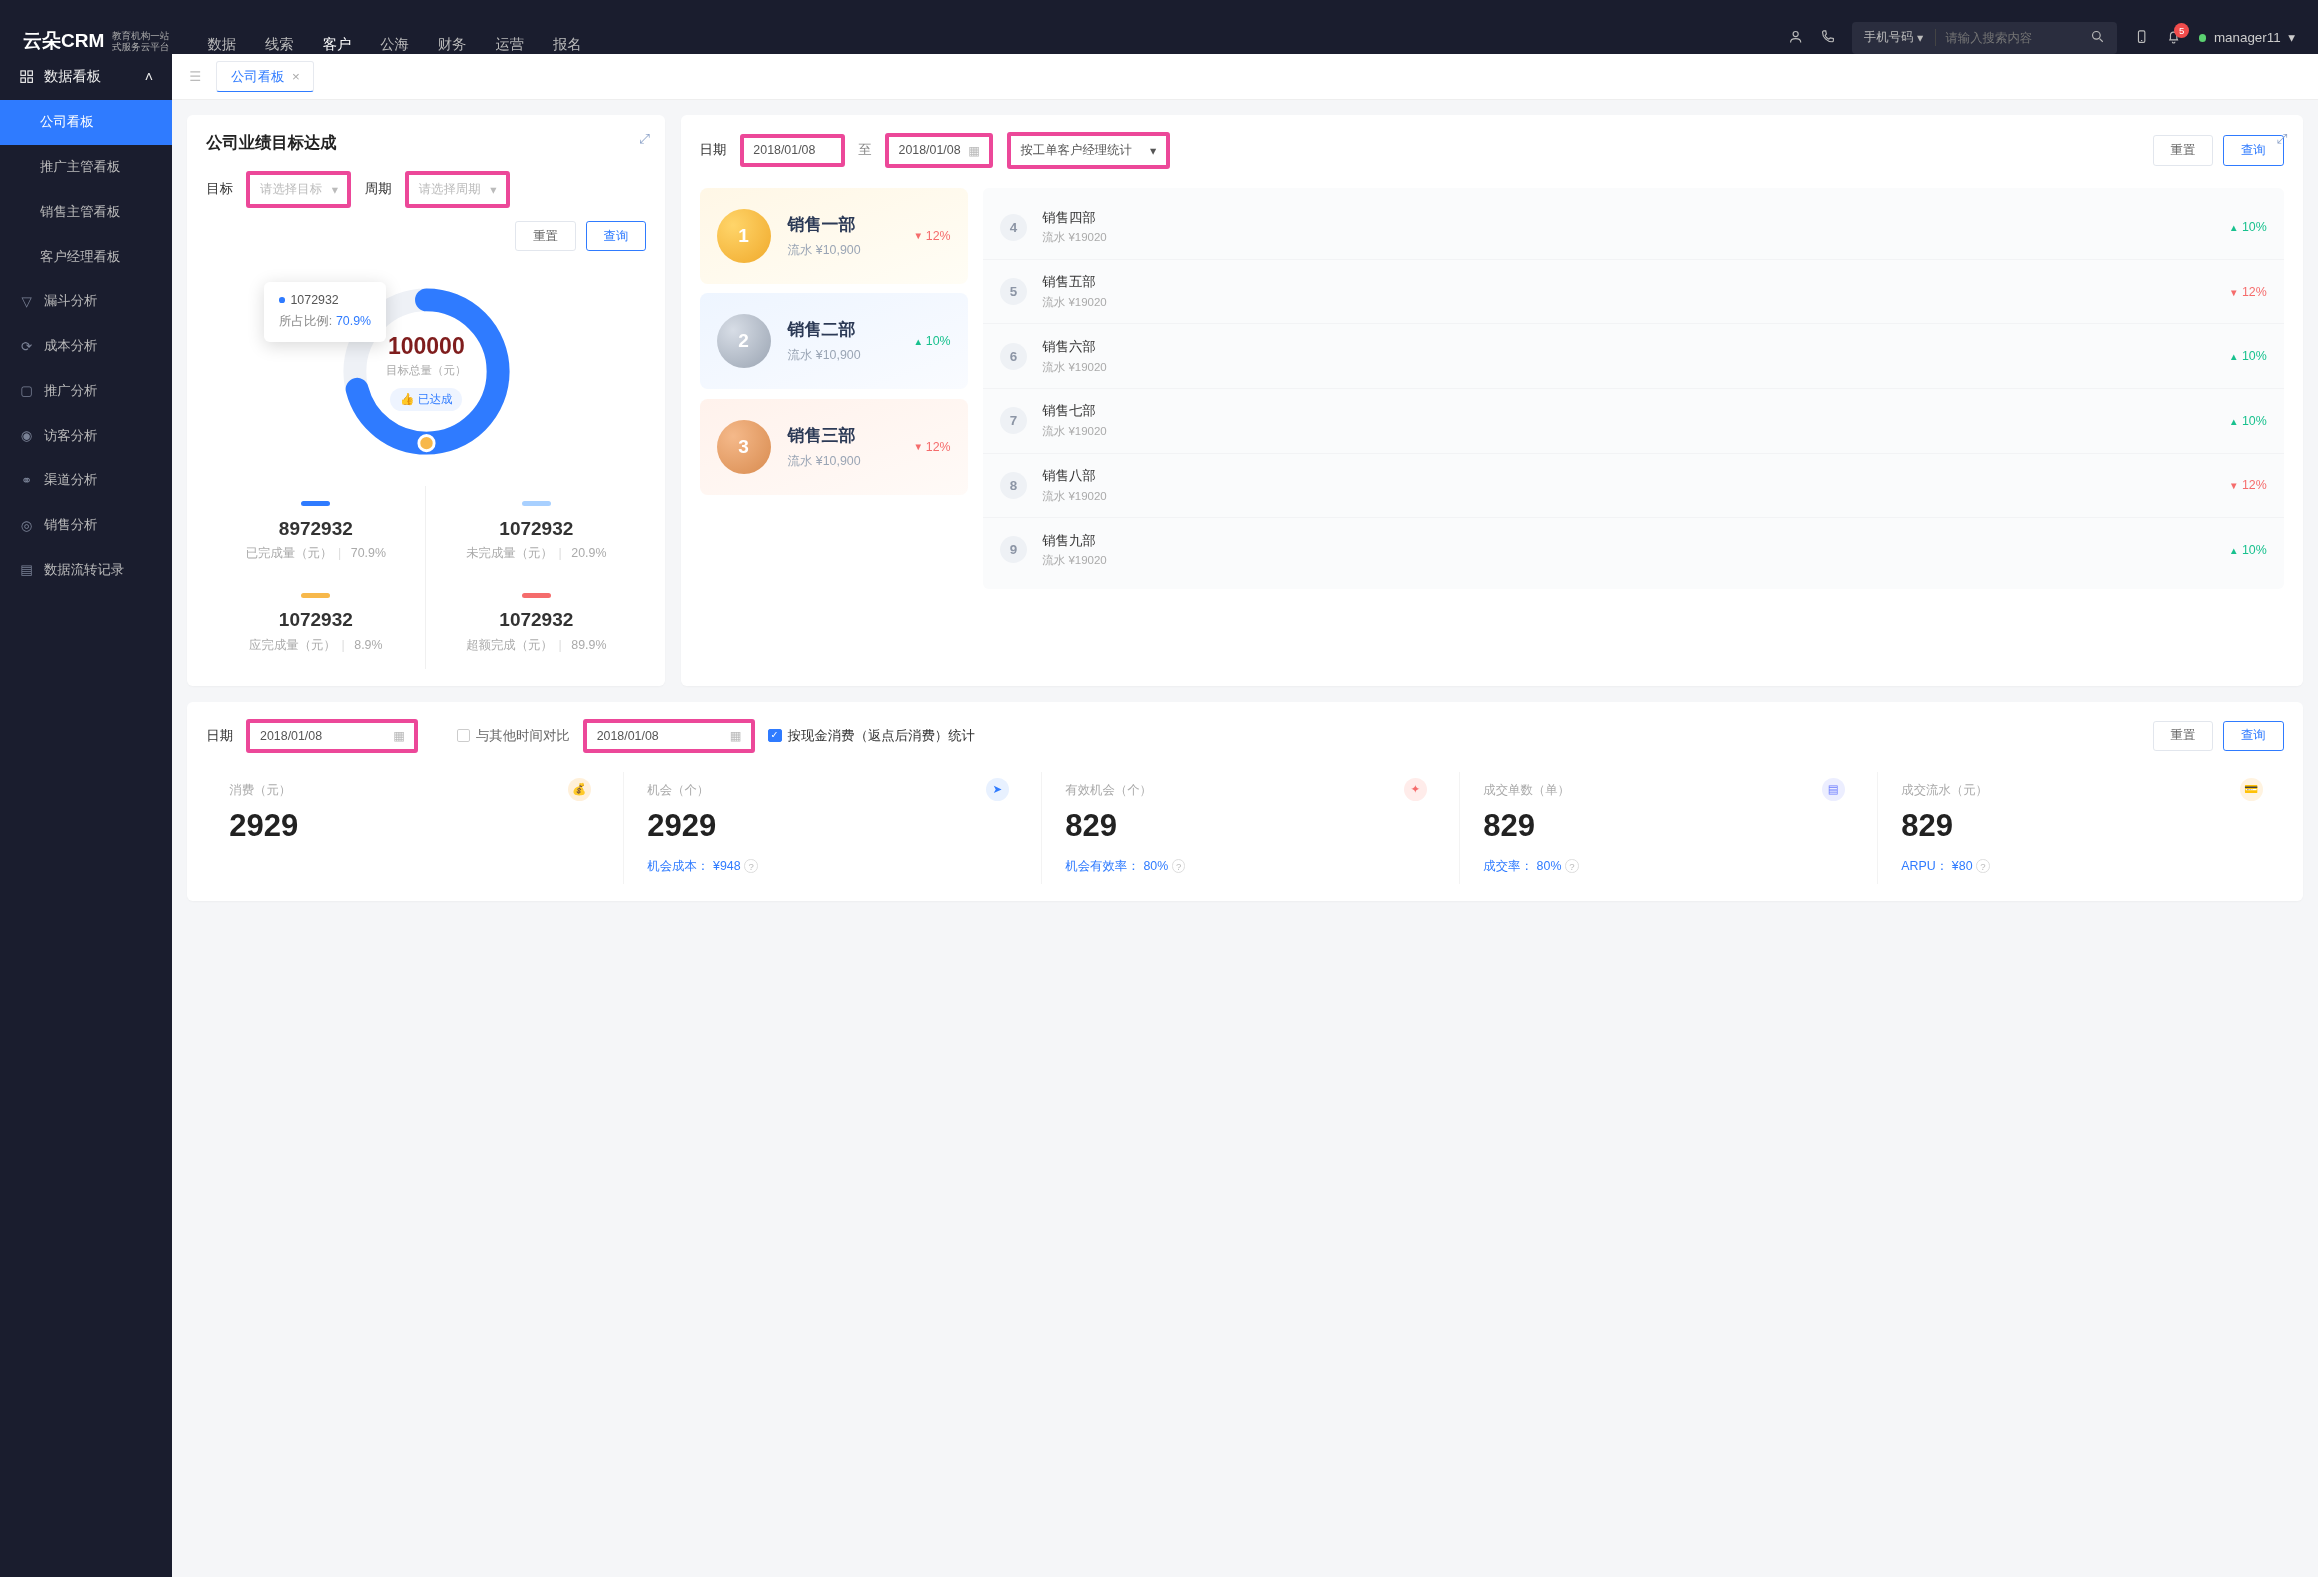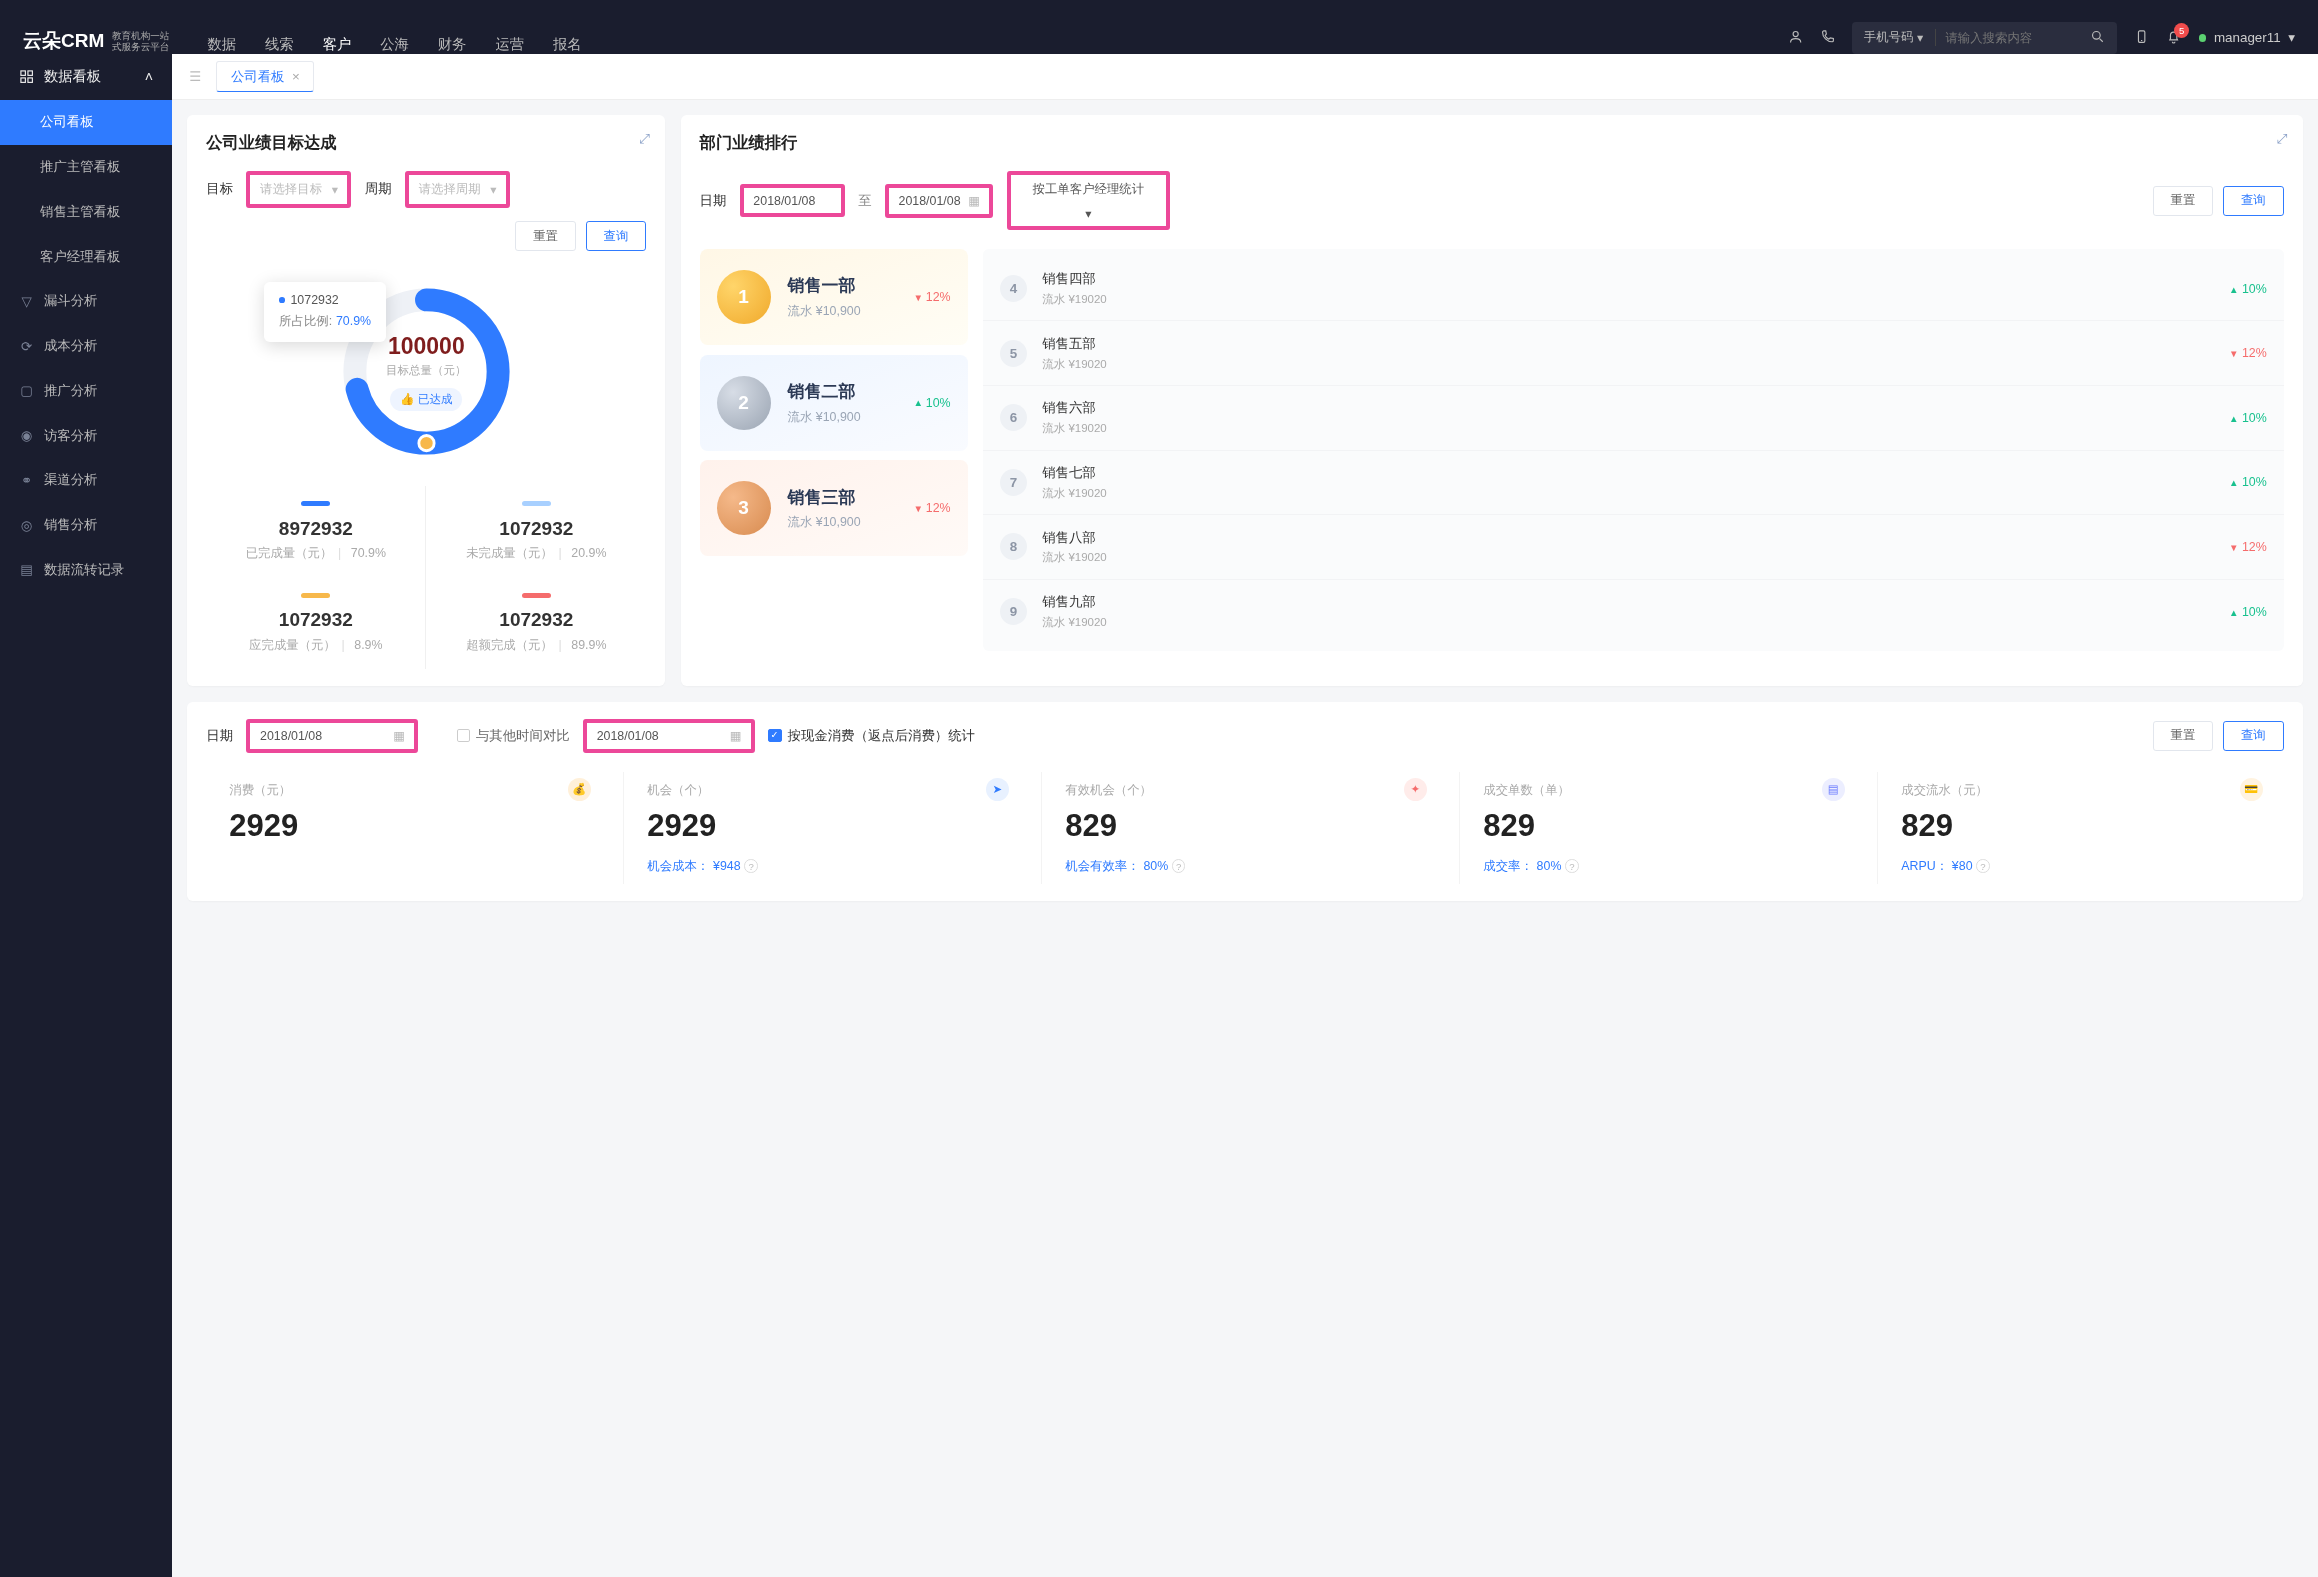--- a/index.html
+++ b/index.html
@@ -296,32 +296,31 @@
                   <div class="stat-bar" style="background:#f56c6c"></div>
                   <div class="stat-num">1072932</div>
                   <div class="stat-label">超额完成（元）<span style="color:#ddd;margin:0 5.7px;">|</span><span class="pct">89.9%</span></div>
                 </div>
               </div>
           </div>
         </div>
 
         <div class="card">
           <span class="expand-icon">⤢</span>
-          <div class="card-title">部门业绩排行</div>
           <div class="filter-row">
             <span class="filter-label">日期</span>
             <div class="sel dark-text">
                 <span>2018/01/08</span>
               </div>
             <span style="color:#888;">至</span>
             <div class="sel dark-text">
                 <span>2018/01/08</span>
                 <span style="color:#bbb;">▦</span>
               </div>
-            <div class="sel dark-text" style="min-width:163px;flex-direction:column;">
+            <div class="sel dark-text" style="min-width:163px;">
                 <span>按工单客户经理统计</span>
                 <span>▾</span>
               </div>
             <div class="right-btns">
               <button class="btn">重置</button>
               <button class="btn primary">查询</button>
             </div>
           </div>
           <div class="rank-wrap">
             <div class="rank-left" id="rank-left">

